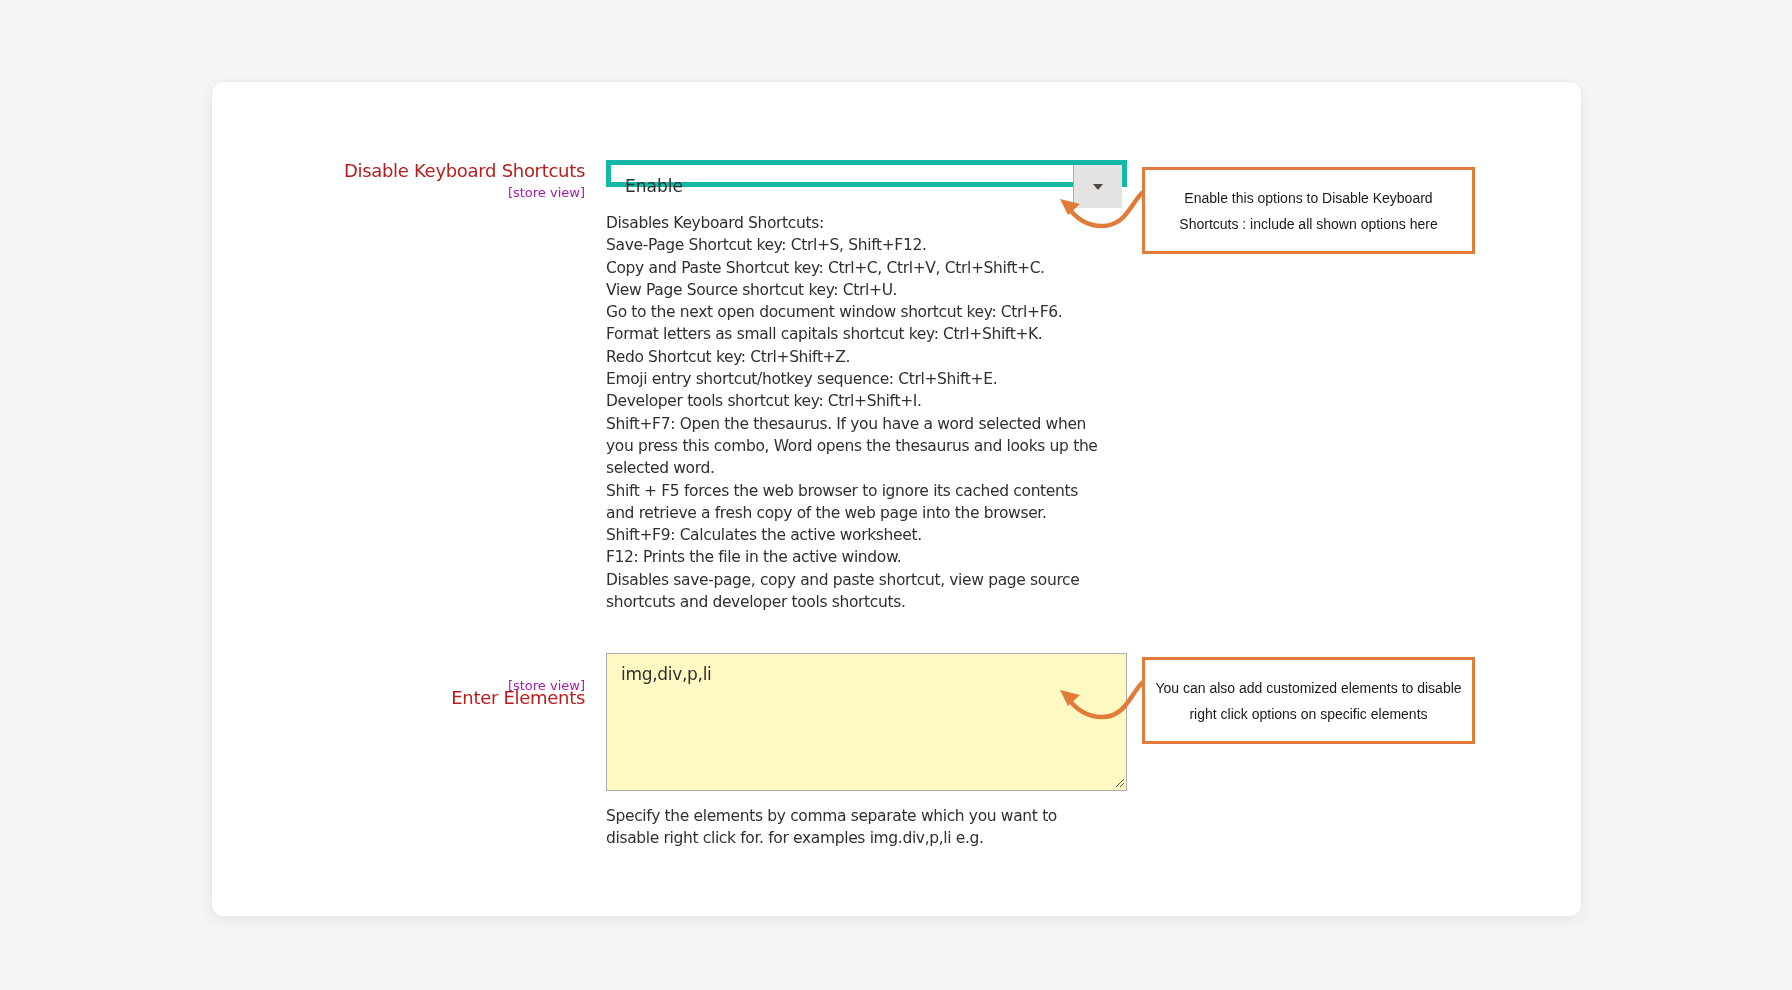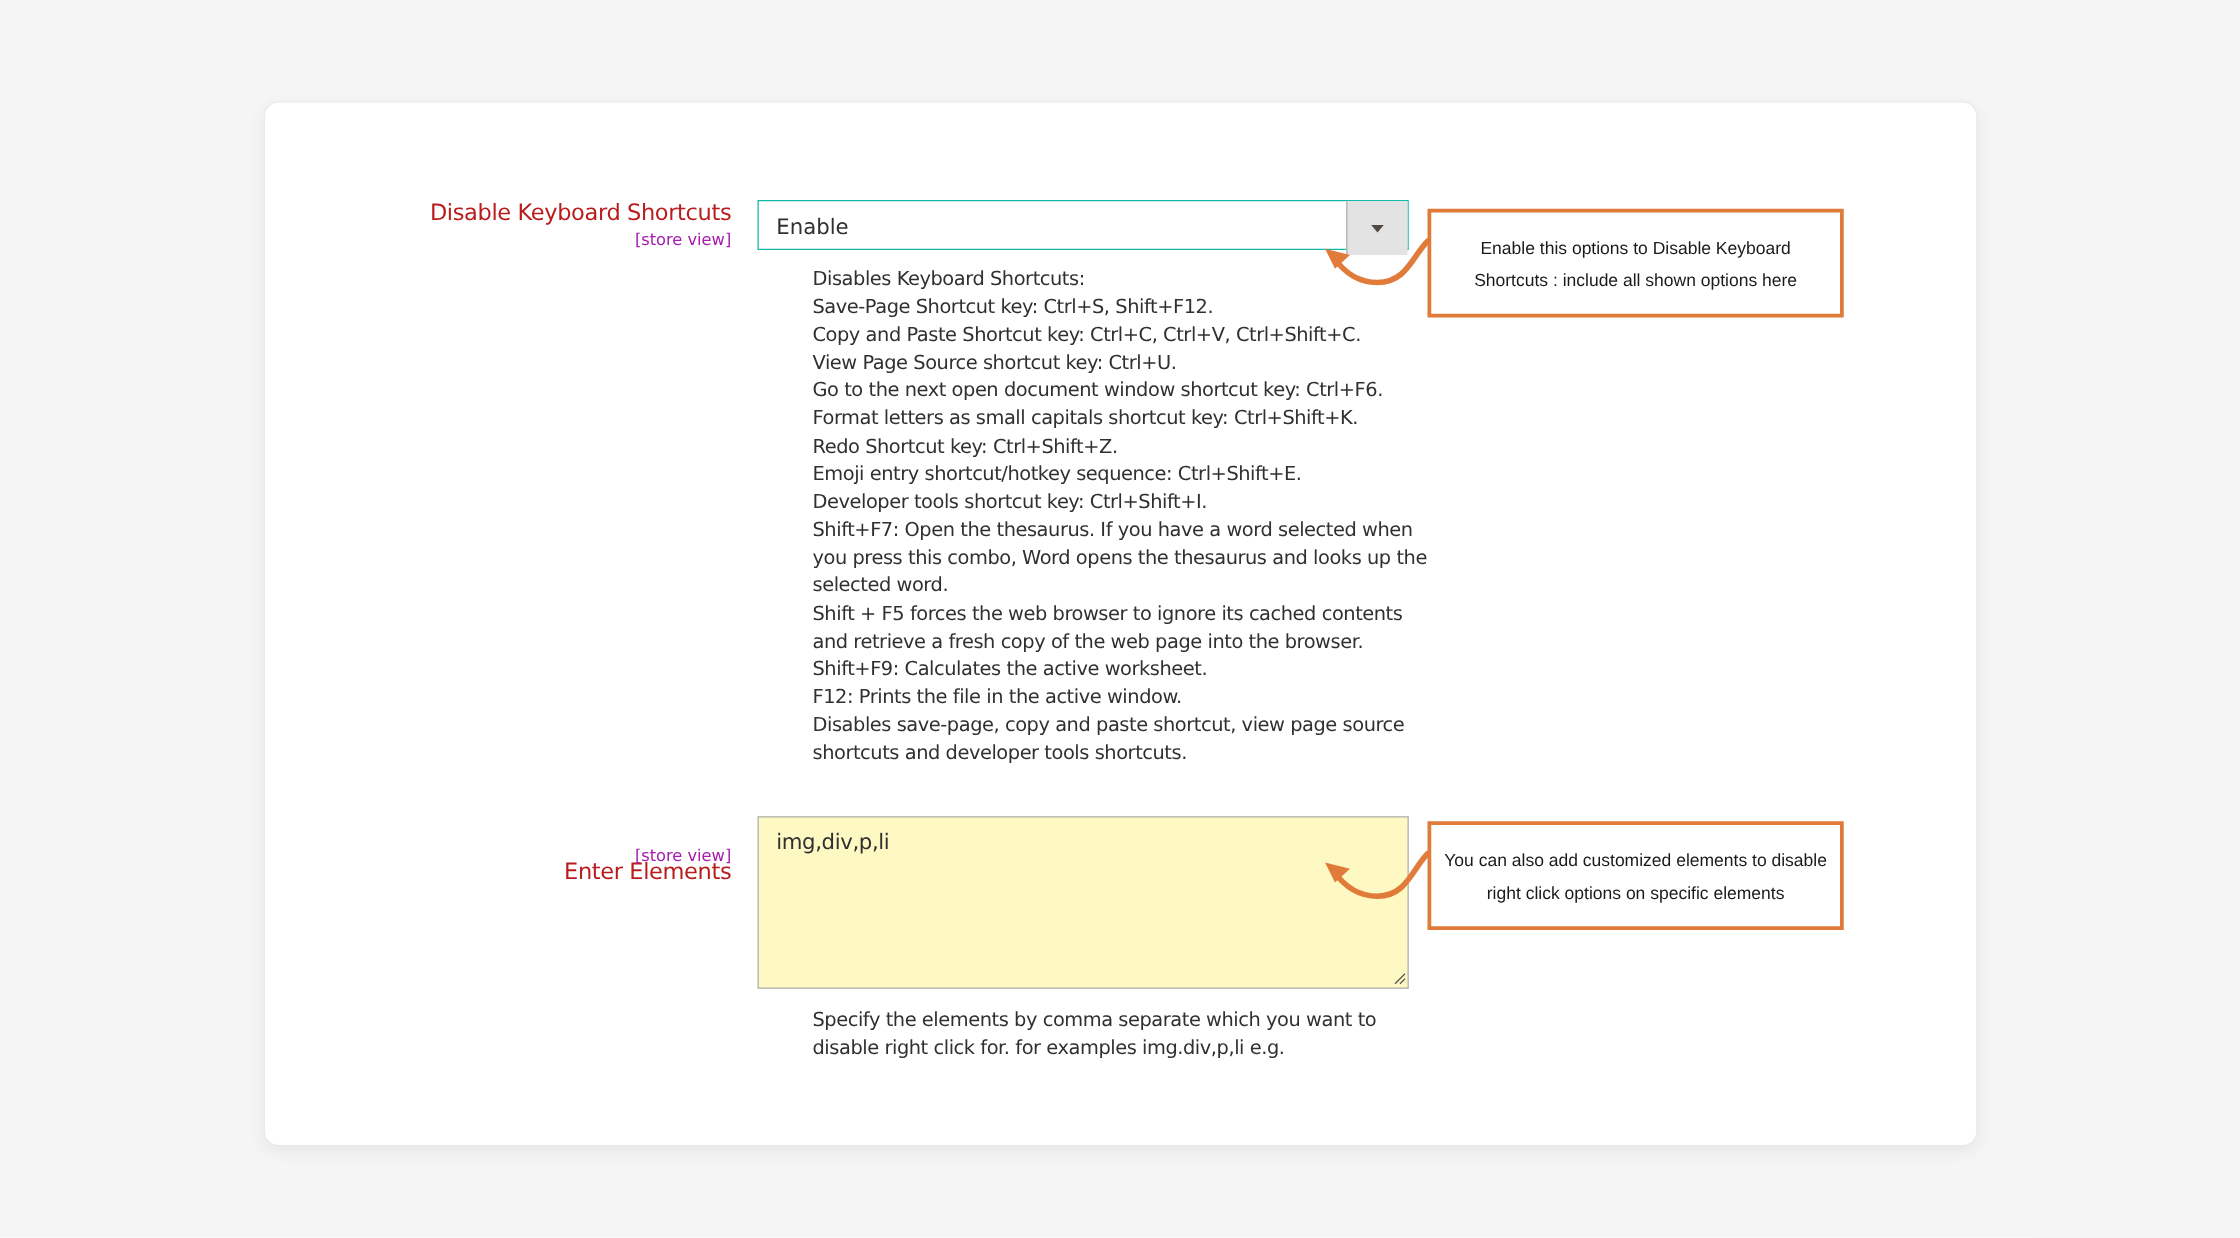--- a/index.html
+++ b/index.html
@@ -18,39 +18,39 @@
     .label {
       position: absolute; right: 1207px; 
       font-size: 18px; font-weight: 400; color: #b91c1c; letter-spacing: -0.3px;
       white-space: nowrap;
     }
     .scope {
       position: absolute; right: 1207px; text-align: right;
       font-size: 13px; color: #a21caf; white-space: nowrap;
     }
     .select {
-      position: absolute; left: 606px; top: 160px; width: 521px; height: 40px;
-      border: 1px solid #14b8a6; box-sizing: border-box; background: #fff;
+      position: absolute; left: 606px; top: 160px; width: 521px; height: 27px;
+      border: 5px solid #14b8a6; box-sizing: border-box; background: #fff;
       cursor: pointer;
     }
     .select .value {
       position: absolute; left: 14px; top: 11px; font-size: 17px; color: #303030;
     }
     .select .btn {
       position: absolute; right: 0; top: 0; width: 48px; height: 43px;
       background: #e3e3e3; border-left: 1px solid #adadad;
       display: flex; align-items: center; justify-content: center;
     }
     .tri {
       width: 0; height: 0; border-left: 5px solid transparent; border-right: 5px solid transparent;
       border-top: 6px solid #514943;
     }
     .note {
       position: absolute; left: 606px; width: 540px;
-      font-size: 15.5px; line-height: 22.3px; color: #303030; letter-spacing: -0.35px; margin-left: 44px;
+      font-size: 15.5px; line-height: 22.3px; color: #303030; letter-spacing: -0.35px;
     }
     .note div { white-space: nowrap; }
     .textarea {
       position: absolute; left: 606px; top: 653px; width: 521px; height: 138px;
       border: 1px solid #adadad; box-sizing: border-box; background: #fef9c3;
       font-family: "DejaVu Sans", "Liberation Sans", sans-serif;
       font-size: 17px; color: #303030; padding: 10px 14px; resize: none; outline: none;
       letter-spacing: -0.3px;
     }
     .grip {

